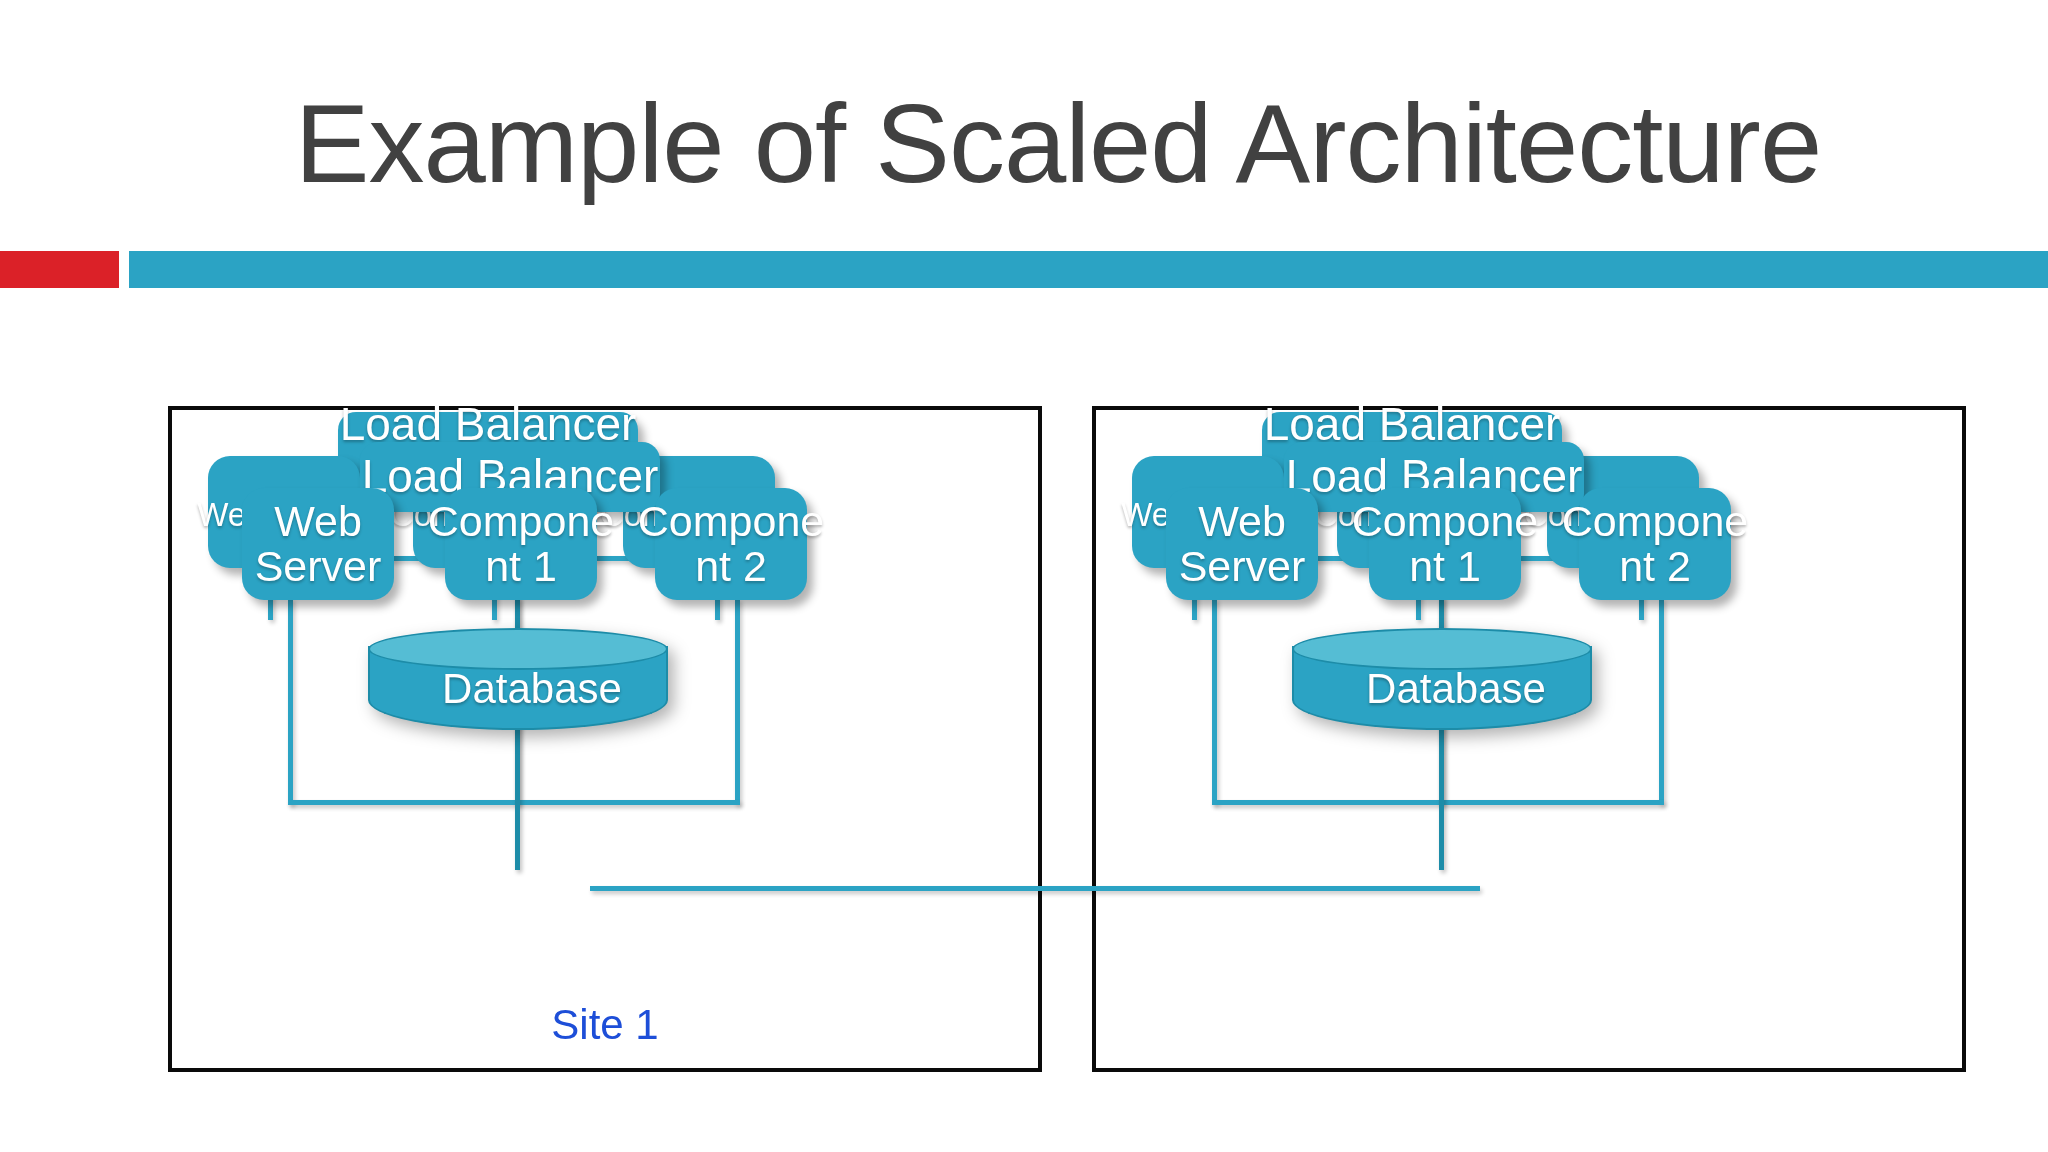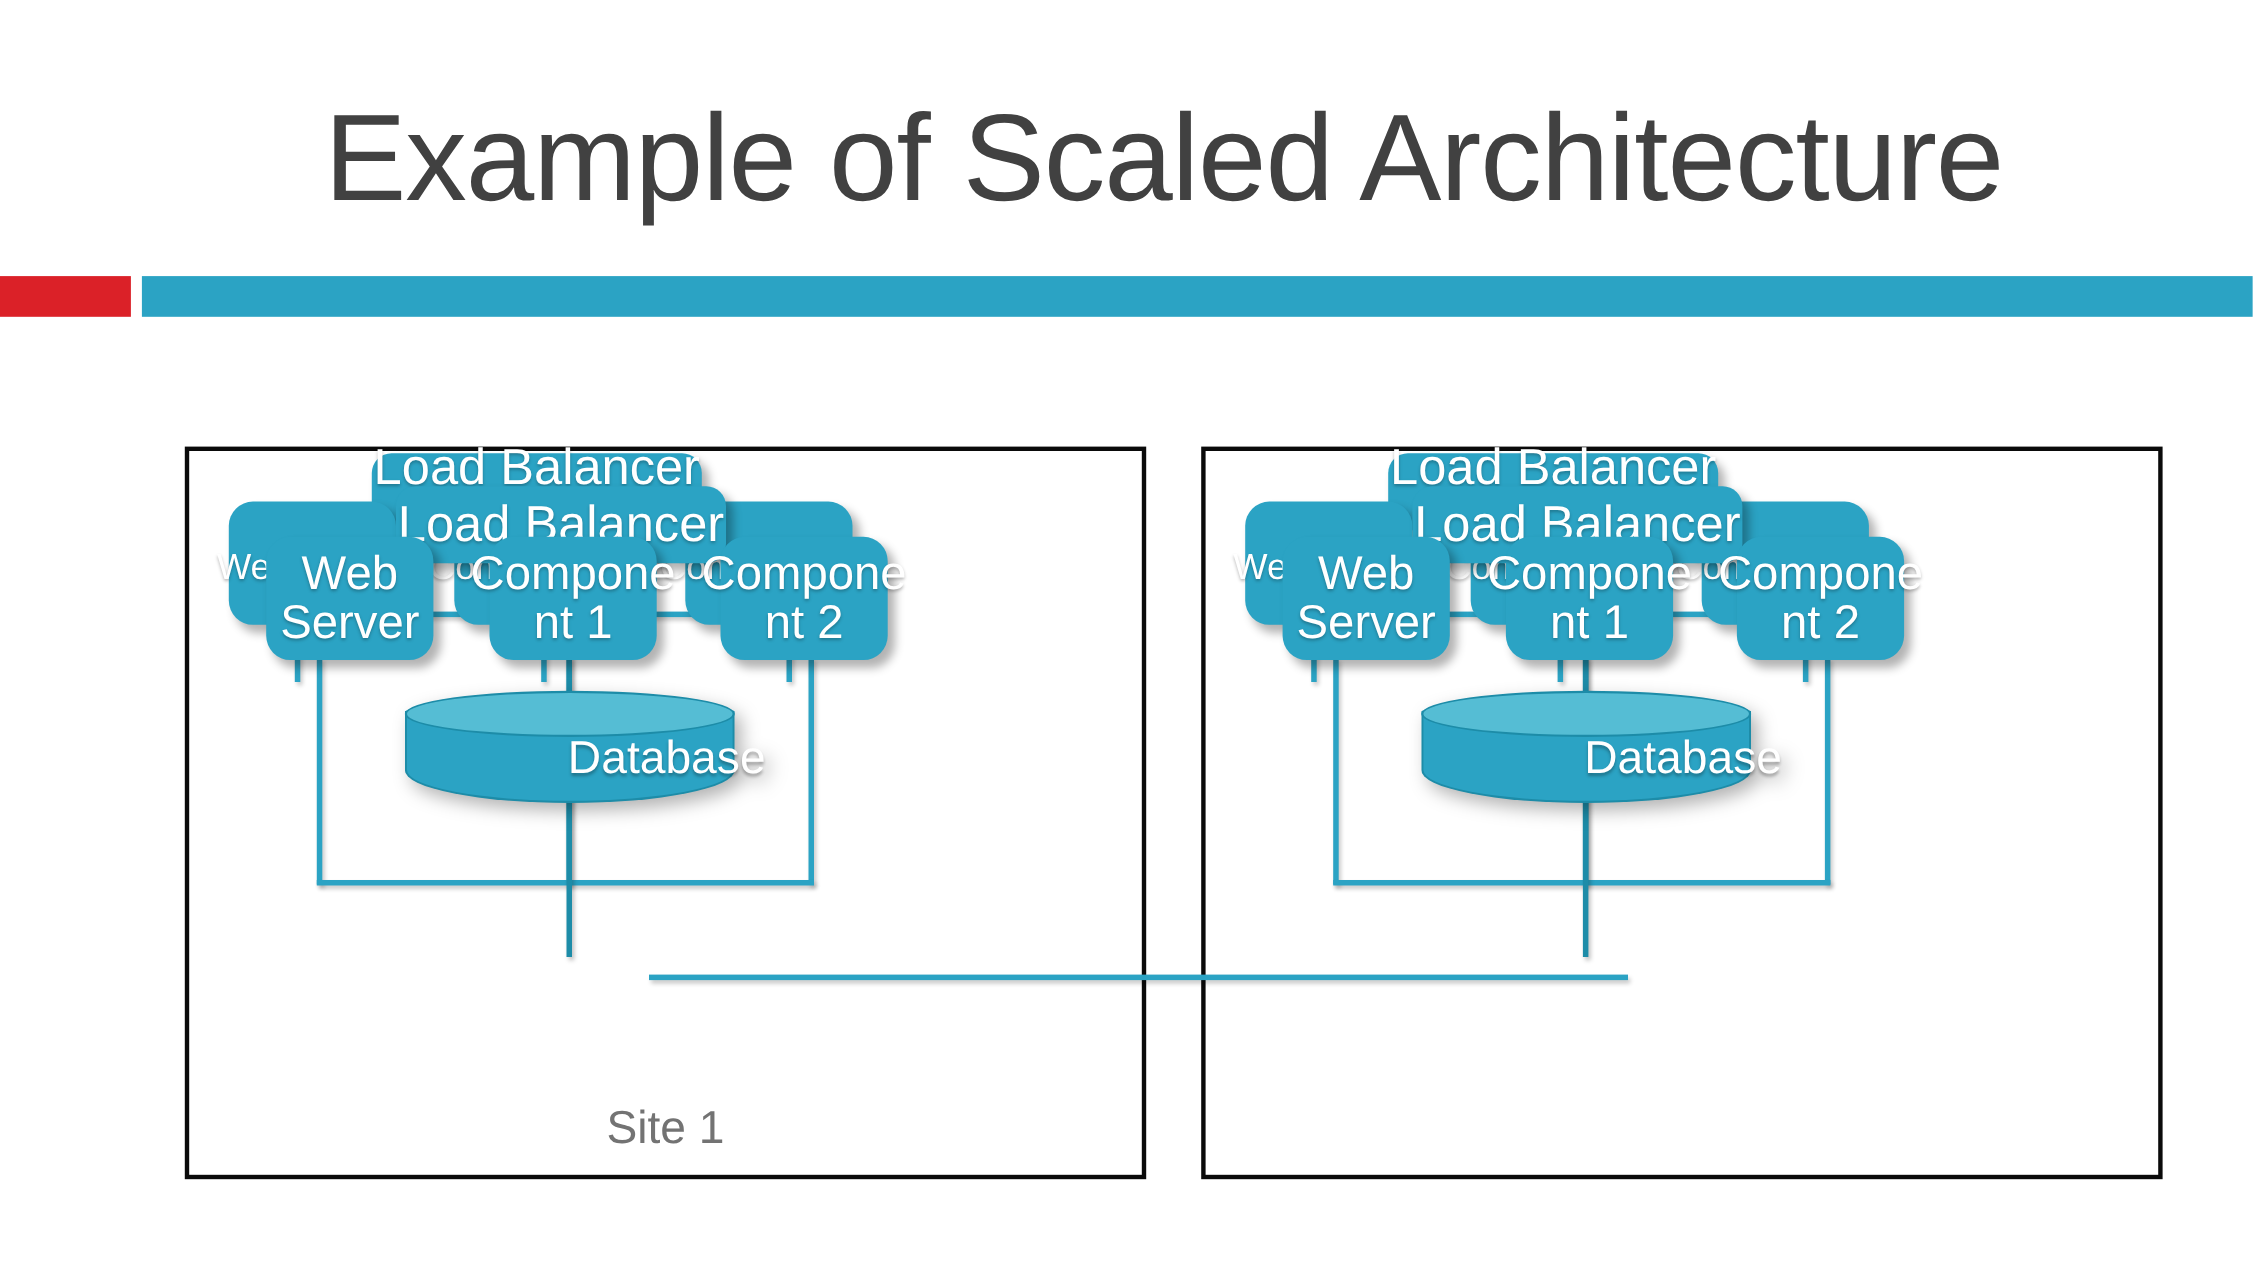--- a/index.html
+++ b/index.html
@@ -21,21 +21,21 @@
   
   .site-box{
     position:absolute;top:406px;width:874px;height:666px;
     border:4px solid #0a0a0a;background:transparent;box-sizing:border-box;
   }
   #site-box-1{left:168px;}
   #site-box-2{left:1092px;}
 
   .site-label{
     position:absolute;bottom:22px;left:0;width:100%;
-    text-align:center;font-size:42px;color:#737373;line-height:1;
+    text-align:center;font-size:42px;color:#1d4ed8;line-height:1;
   }
 
   
   .site-inner{position:absolute;left:0;top:0;width:100%;height:100%;margin-left:48px;}
 
   
   .conn{
     position:absolute;background:#2BA3C4;
     box-shadow:2px 3px 4px rgba(0,0,0,0.22);
   }
@@ -92,21 +92,21 @@
     position:absolute;left:0;top:18px;width:300px;height:84px;
     background:#2BA3C4;border-radius:0 0 150px 150px / 0 0 30px 30px;
     border:2px solid #1d8ca8;border-top:none;box-sizing:border-box;
   }
   .db-top{
     position:absolute;left:0;top:0;width:300px;height:42px;
     background:#55BDD4;border:2px solid #1d8ca8;border-radius:50%;
     box-sizing:border-box;
   }
   .db-label{
-    position:absolute;left:0;top:40px;width:328px;text-align:right;
+    position:absolute;left:0;top:40px;width:328px;text-align:center;
     color:#ffffff;font-size:42px;line-height:1;z-index:4;
     text-shadow:0 2px 3px rgba(0,0,0,0.30);
   }
 </style>
 </head>
 <body>
 
 <div id="slide-title">Example of Scaled Architecture</div>
 
 <div id="accent-red"></div>

